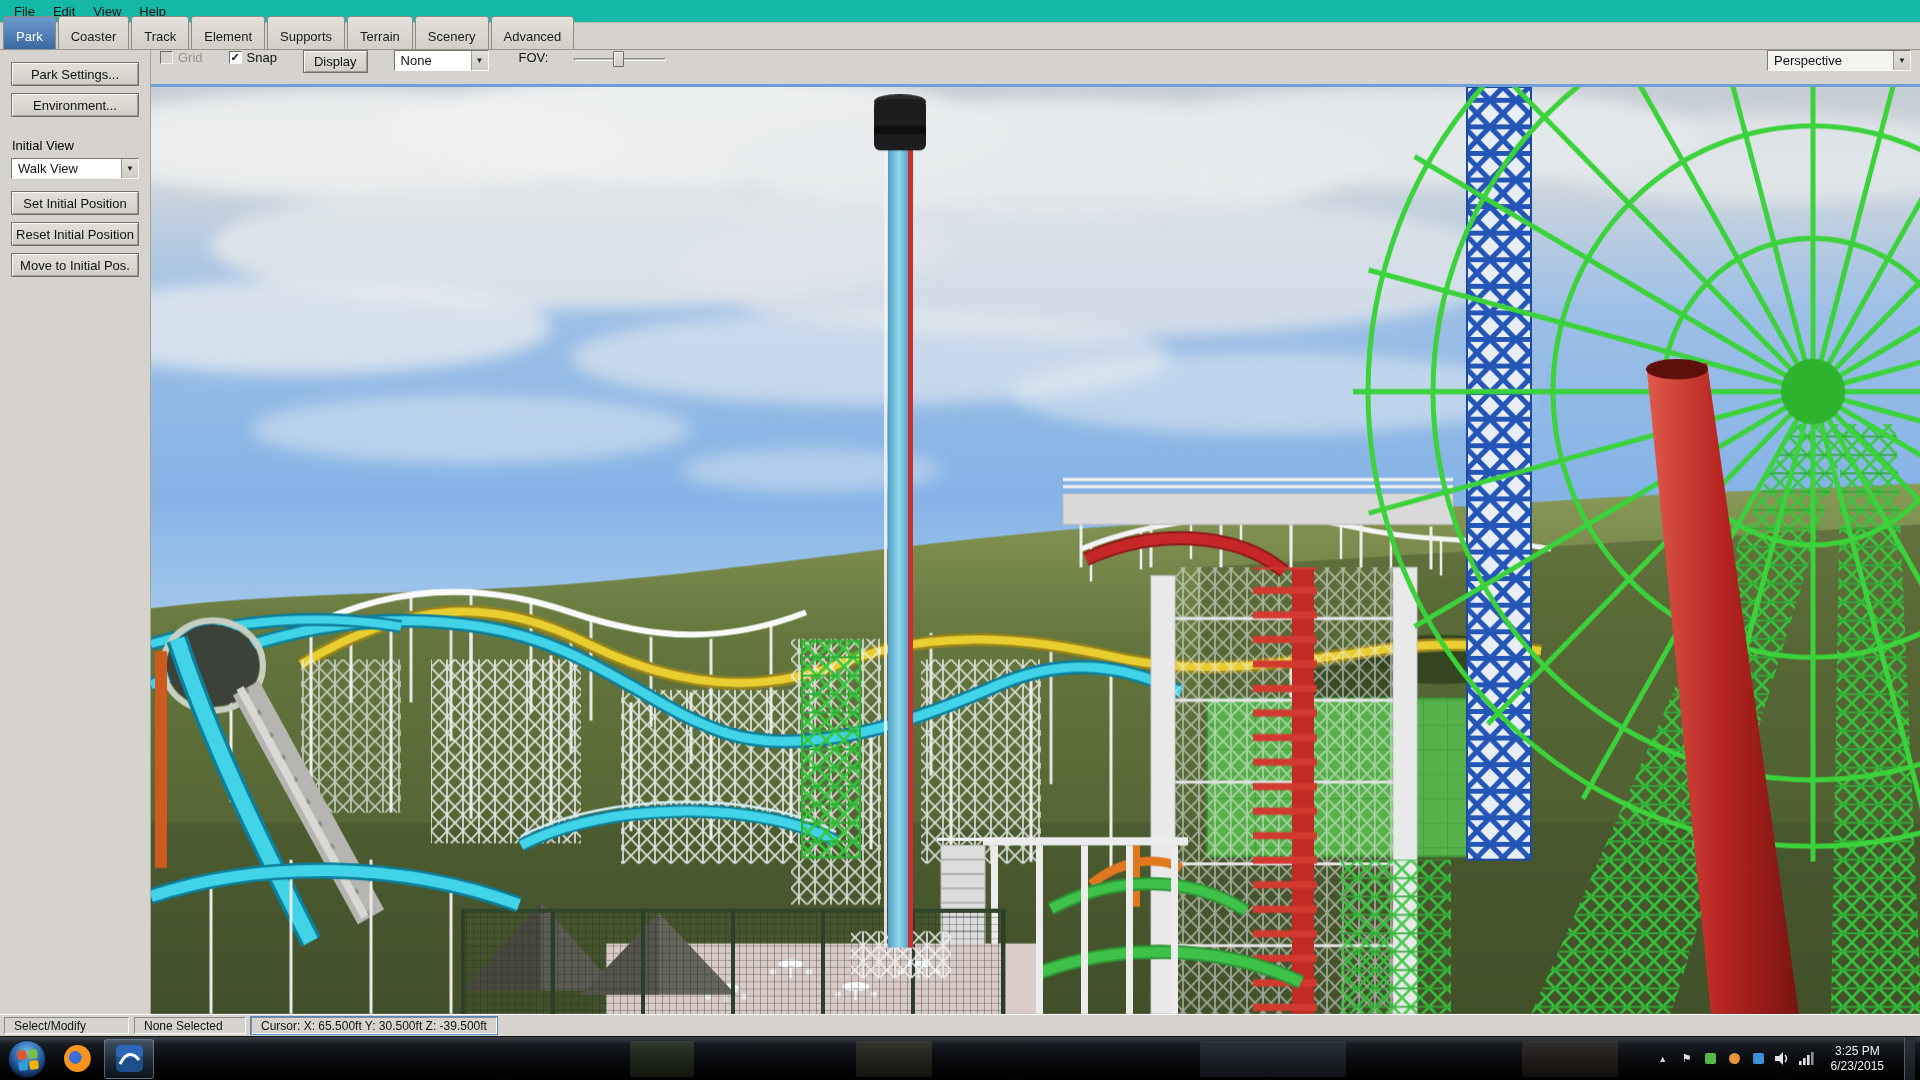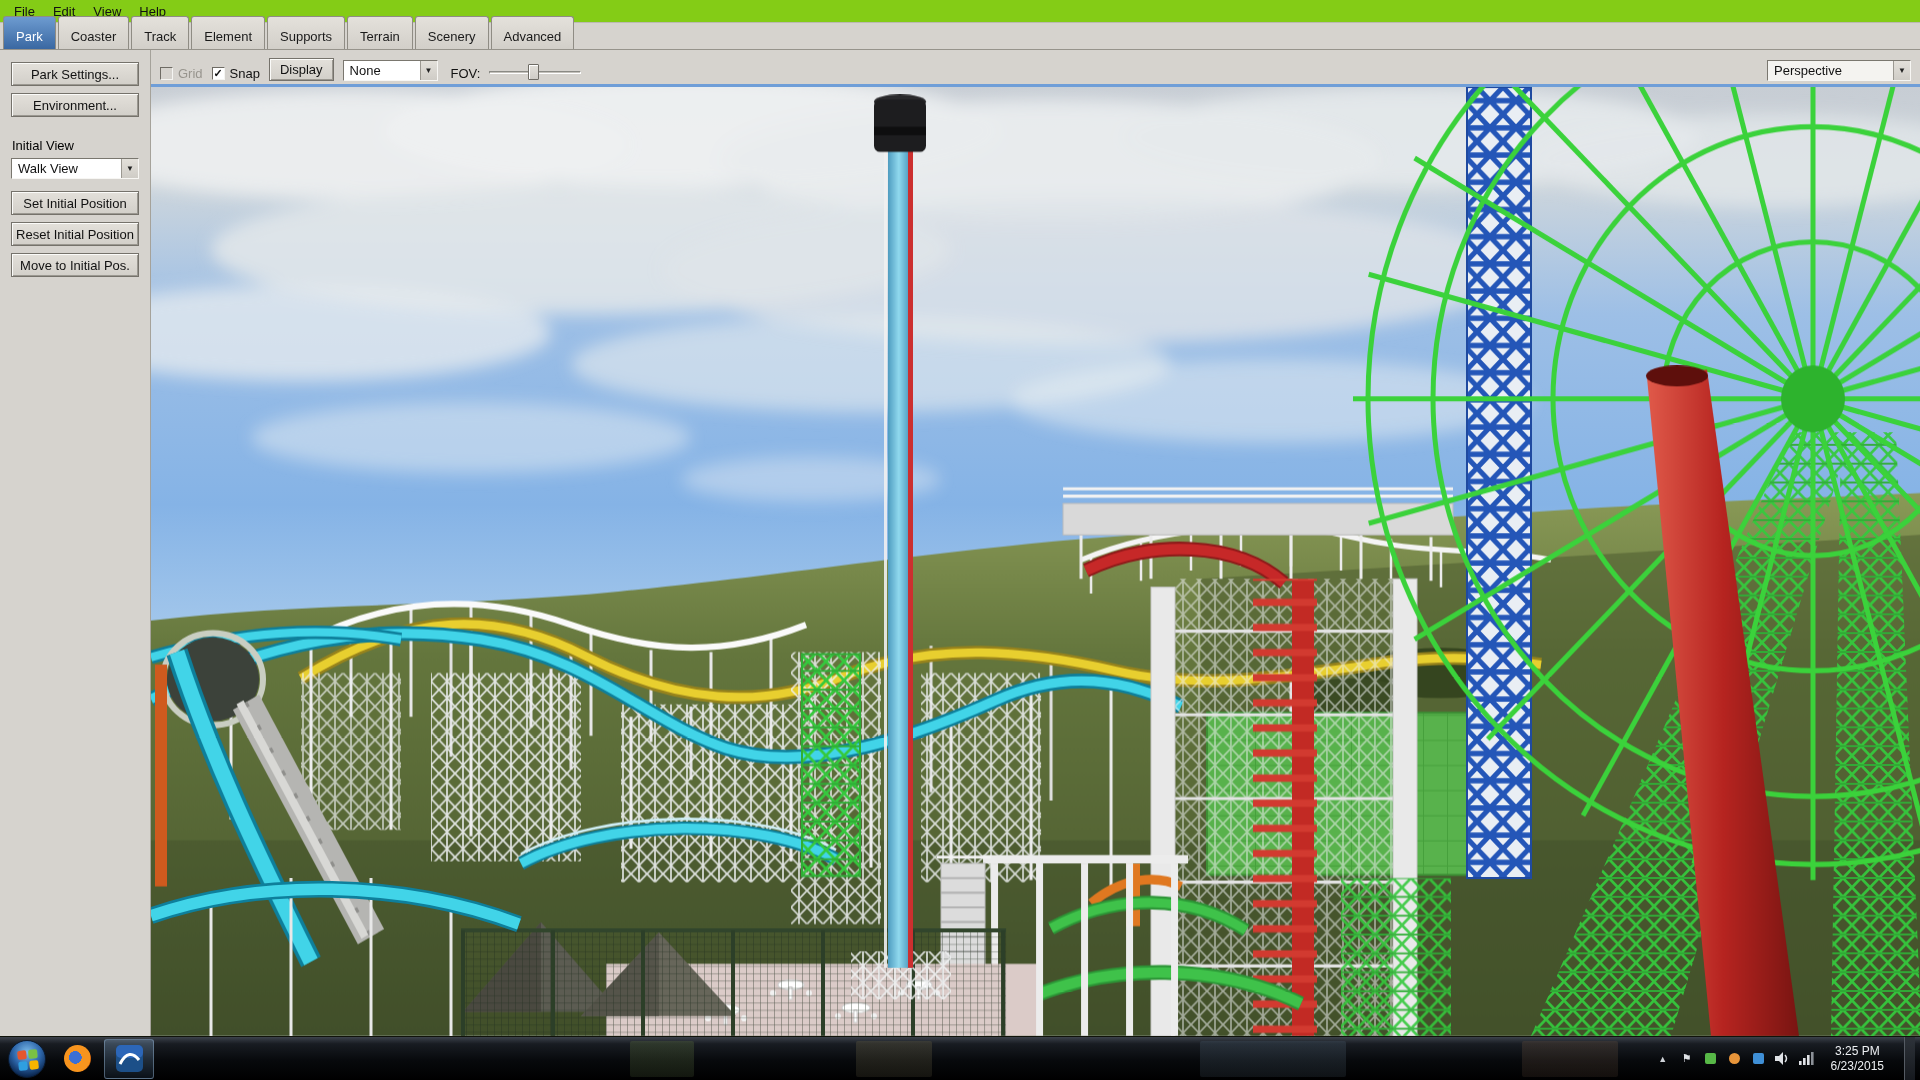--- a/index.html
+++ b/index.html
@@ -9,42 +9,42 @@
   
   .titlebar{height:20px;flex:none;background:linear-gradient(#4e5663,#2a2f3a 55%,#1d212a);display:flex;align-items:center;padding:0 4px;color:#fff}
   .app-icon{width:13px;height:13px;border-radius:2px;margin:0 5px 0 2px;background:linear-gradient(135deg,#74b4e4,#1c4f88);position:relative;flex:none}
   .app-icon::after{content:"";position:absolute;left:2px;top:2px;width:8px;height:8px;border:2px solid #fff;border-color:#fff #fff transparent transparent;border-radius:50%}
   .title-text{font-size:12px;white-space:nowrap;text-shadow:0 1px 1px #000}
   .win-controls{margin-left:auto;display:flex;gap:2px}
   .win-btn{width:30px;height:15px;font-size:10px;line-height:14px;text-align:center;color:#fff;background:linear-gradient(#5d6573,#343b47);border:1px solid #12151b;border-radius:2px;cursor:default}
   .win-btn.close{width:44px;background:linear-gradient(#e2664f,#9e2212)}
 
   
-  .menubar{height:23px;flex:none;display:flex;align-items:center;gap:2px;padding:0 6px;background:#84cc16;border-bottom:1px solid #bcb9b2;font-size:13px;color:#111}
+  .menubar{height:23px;flex:none;display:flex;align-items:center;gap:2px;padding:0 6px;background:#14b8a6;border-bottom:1px solid #bcb9b2;font-size:13px;color:#111}
   .menu-item{padding:2px 8px;cursor:default}
 
   
   .tabbar{height:27px;flex:none;display:flex;align-items:flex-end;padding:3px 3px 0 3px;background:#d6d3ce;border-bottom:1px solid #96938b}
   .tab{font-size:13px;padding:12px 12px 5px;background:linear-gradient(#e4e1db,#d2cfc9);border:1px solid #8f8c84;border-bottom:none;border-radius:3px 3px 0 0;margin-right:2px;color:#1a1a1a;cursor:default}
   .tab.active{background:linear-gradient(#6d9bd0,#3a68a2);color:#fff}
 
   
   .body{flex:1;display:flex;min-height:0}
   .sidebar{width:151px;flex:none;background:#d6d3ce;border-right:1px solid #a5a29a;padding:12px 11px 0 11px;display:flex;flex-direction:column}
   .btn3d{background:linear-gradient(#e3e0da,#d2cfc9);border:1px solid #75726b;box-shadow:inset 1px 1px 0 #fbfbf9,inset -1px -1px 0 #9b9891;font-size:13px;color:#111;font-family:"Liberation Sans",sans-serif;cursor:default}
   .side-btn{height:24px;margin-bottom:7px;width:100%}
   .side-label{font-size:13px;margin:14px 0 5px 1px;color:#000000}
   .combo{display:flex;align-items:stretch;background:#fff;border:1px solid;border-color:#7a776f #f7f6f3 #f7f6f3 #7a776f;height:21px;font-size:13px;color:#111}
   .combo .txt{padding:2px 6px;flex:1;white-space:nowrap;overflow:hidden}
   .combo .arrow{width:17px;flex:none;background:linear-gradient(#e3e0da,#cfccc6);border-left:1px solid #9b9891;display:flex;align-items:center;justify-content:center;font-size:8px;color:#222}
   .side-combo{margin-bottom:12px}
   .main{flex:1;display:flex;flex-direction:column;min-width:0}
 
   
-  .toolbar{height:37px;flex:none;display:flex;align-items:flex-end;gap:9px;padding:0 9px 3px 9px;background:#d6d3ce;border-bottom:3px solid #6f9ed8}
+  .toolbar{height:37px;flex:none;display:flex;align-items:flex-start;gap:26px;padding:0 9px 3px 9px;background:#d6d3ce;border-bottom:3px solid #6f9ed8}
   .chk{display:flex;align-items:center;gap:5px;font-size:13px;color:#111}
   .chkbox{width:13px;height:13px;flex:none;background:#fff;border:1px solid;border-color:#6e6b64 #f5f5f2 #f5f5f2 #6e6b64;font-size:11px;line-height:11px;text-align:center;color:#111;font-weight:bold}
   .chk.disabled{color:#98958e}
   .chk.disabled .chkbox{background:#d6d3ce}
   .tool-btn{height:23px;padding:0 10px}
   .combo.tool{width:95px}
   .fov-label{font-size:13px;color:#111;margin-left:4px}
   .slider{width:92px;height:18px;position:relative}
   .groove{position:absolute;left:0;right:0;top:8px;height:3px;background:#c4c1bb;border:1px solid;border-color:#8a8a84 #fff #fff #8a8a84}
   .thumb{position:absolute;left:42%;top:1px;width:11px;height:16px;background:linear-gradient(#e3e0da,#cfccc6);border:1px solid #6f6c65;box-shadow:inset 1px 1px 0 #fff;border-radius:1px}
@@ -400,20 +400,25 @@
           <g fill="none">
             <path d="M60 770v137M140 756v151M220 756v151M300 774v133" stroke="#e8e8e8" stroke-width="3"></path>
             <path d="M0,792 C110,756 250,758 368,800" stroke="#0e7f9b" stroke-width="16"></path>
             <path d="M0,792 C110,756 250,758 368,800" stroke="#41d4e8" stroke-width="11"></path>
           </g>
         </svg>
       </div>
     </div>
   </div>
 
+  <div class="statusbar">
+    <div class="status-panel w1">Select/Modify</div>
+    <div class="status-panel w2">None Selected</div>
+    <div class="status-panel cursor">Cursor: X: 65.500ft Y: 30.500ft Z: -39.500ft</div>
+  </div>
 
   <div class="taskbar">
     <div class="orb">
       <div class="flag">
         <span class="fl-r"></span>
           <span class="fl-g"></span>
           <span class="fl-b"></span>
           <span class="fl-y"></span>
       </div>
     </div>

